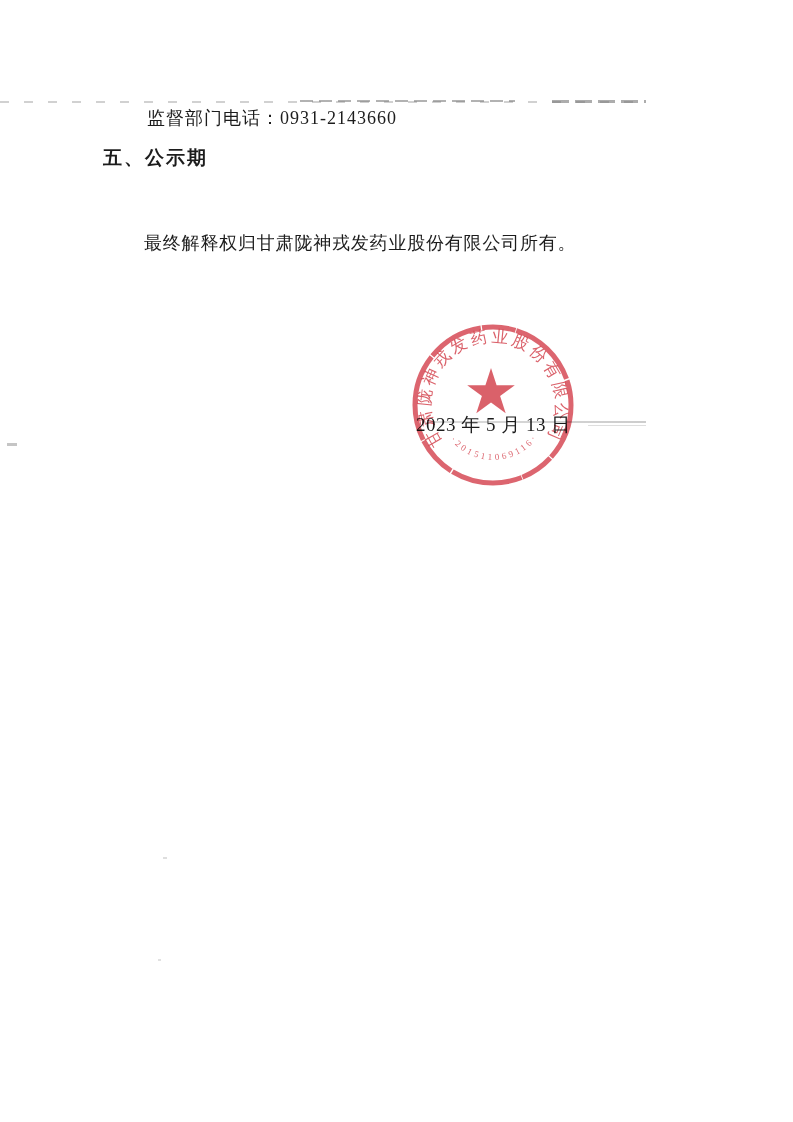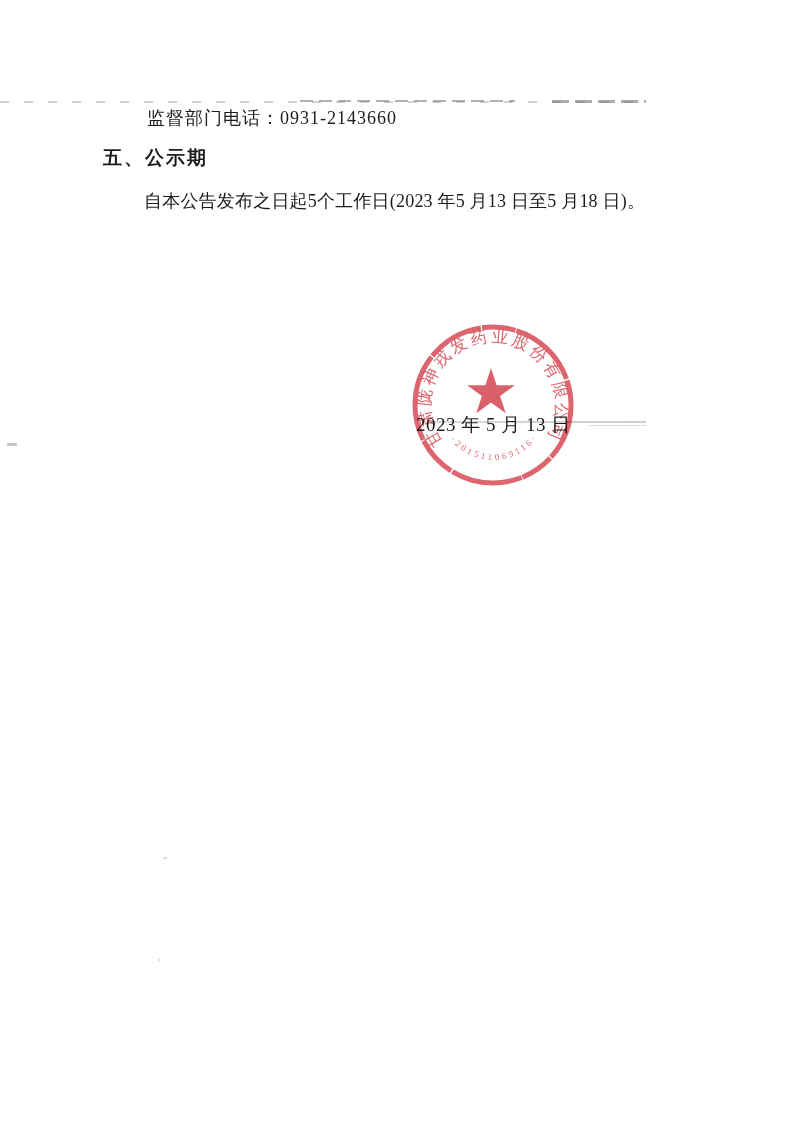--- a/index.html
+++ b/index.html
@@ -74,22 +74,22 @@
   <div class="abs artifact-top-line">
     <div class="strip1"></div>
     <div class="strip2"></div>
     <div class="strip3"></div>
   </div>
 
   <div class="abs phone-line">监督部门电话：0931-2143660</div>
 
   <div class="abs heading">五、公示期</div>
 
-  <div class="abs body-line-1">自本公告发布之日起5个工作日(2023 年5 月13 日至5 月18 日)。</div>
 
+  <div class="abs body-line-2">最终解释权归甘肃陇神戎发药业股份有限公司所有。</div>
 
 
   <div class="abs artifact-date-line1"></div>
   <div class="abs artifact-date-line2"></div>
 
   <div class="abs date-line">2023 年 5 月 13 日</div>
 
   <div class="abs seal">
     <svg width="170" height="170" viewBox="0 0 170 170" xmlns="http://www.w3.org/2000/svg">
       <defs>

